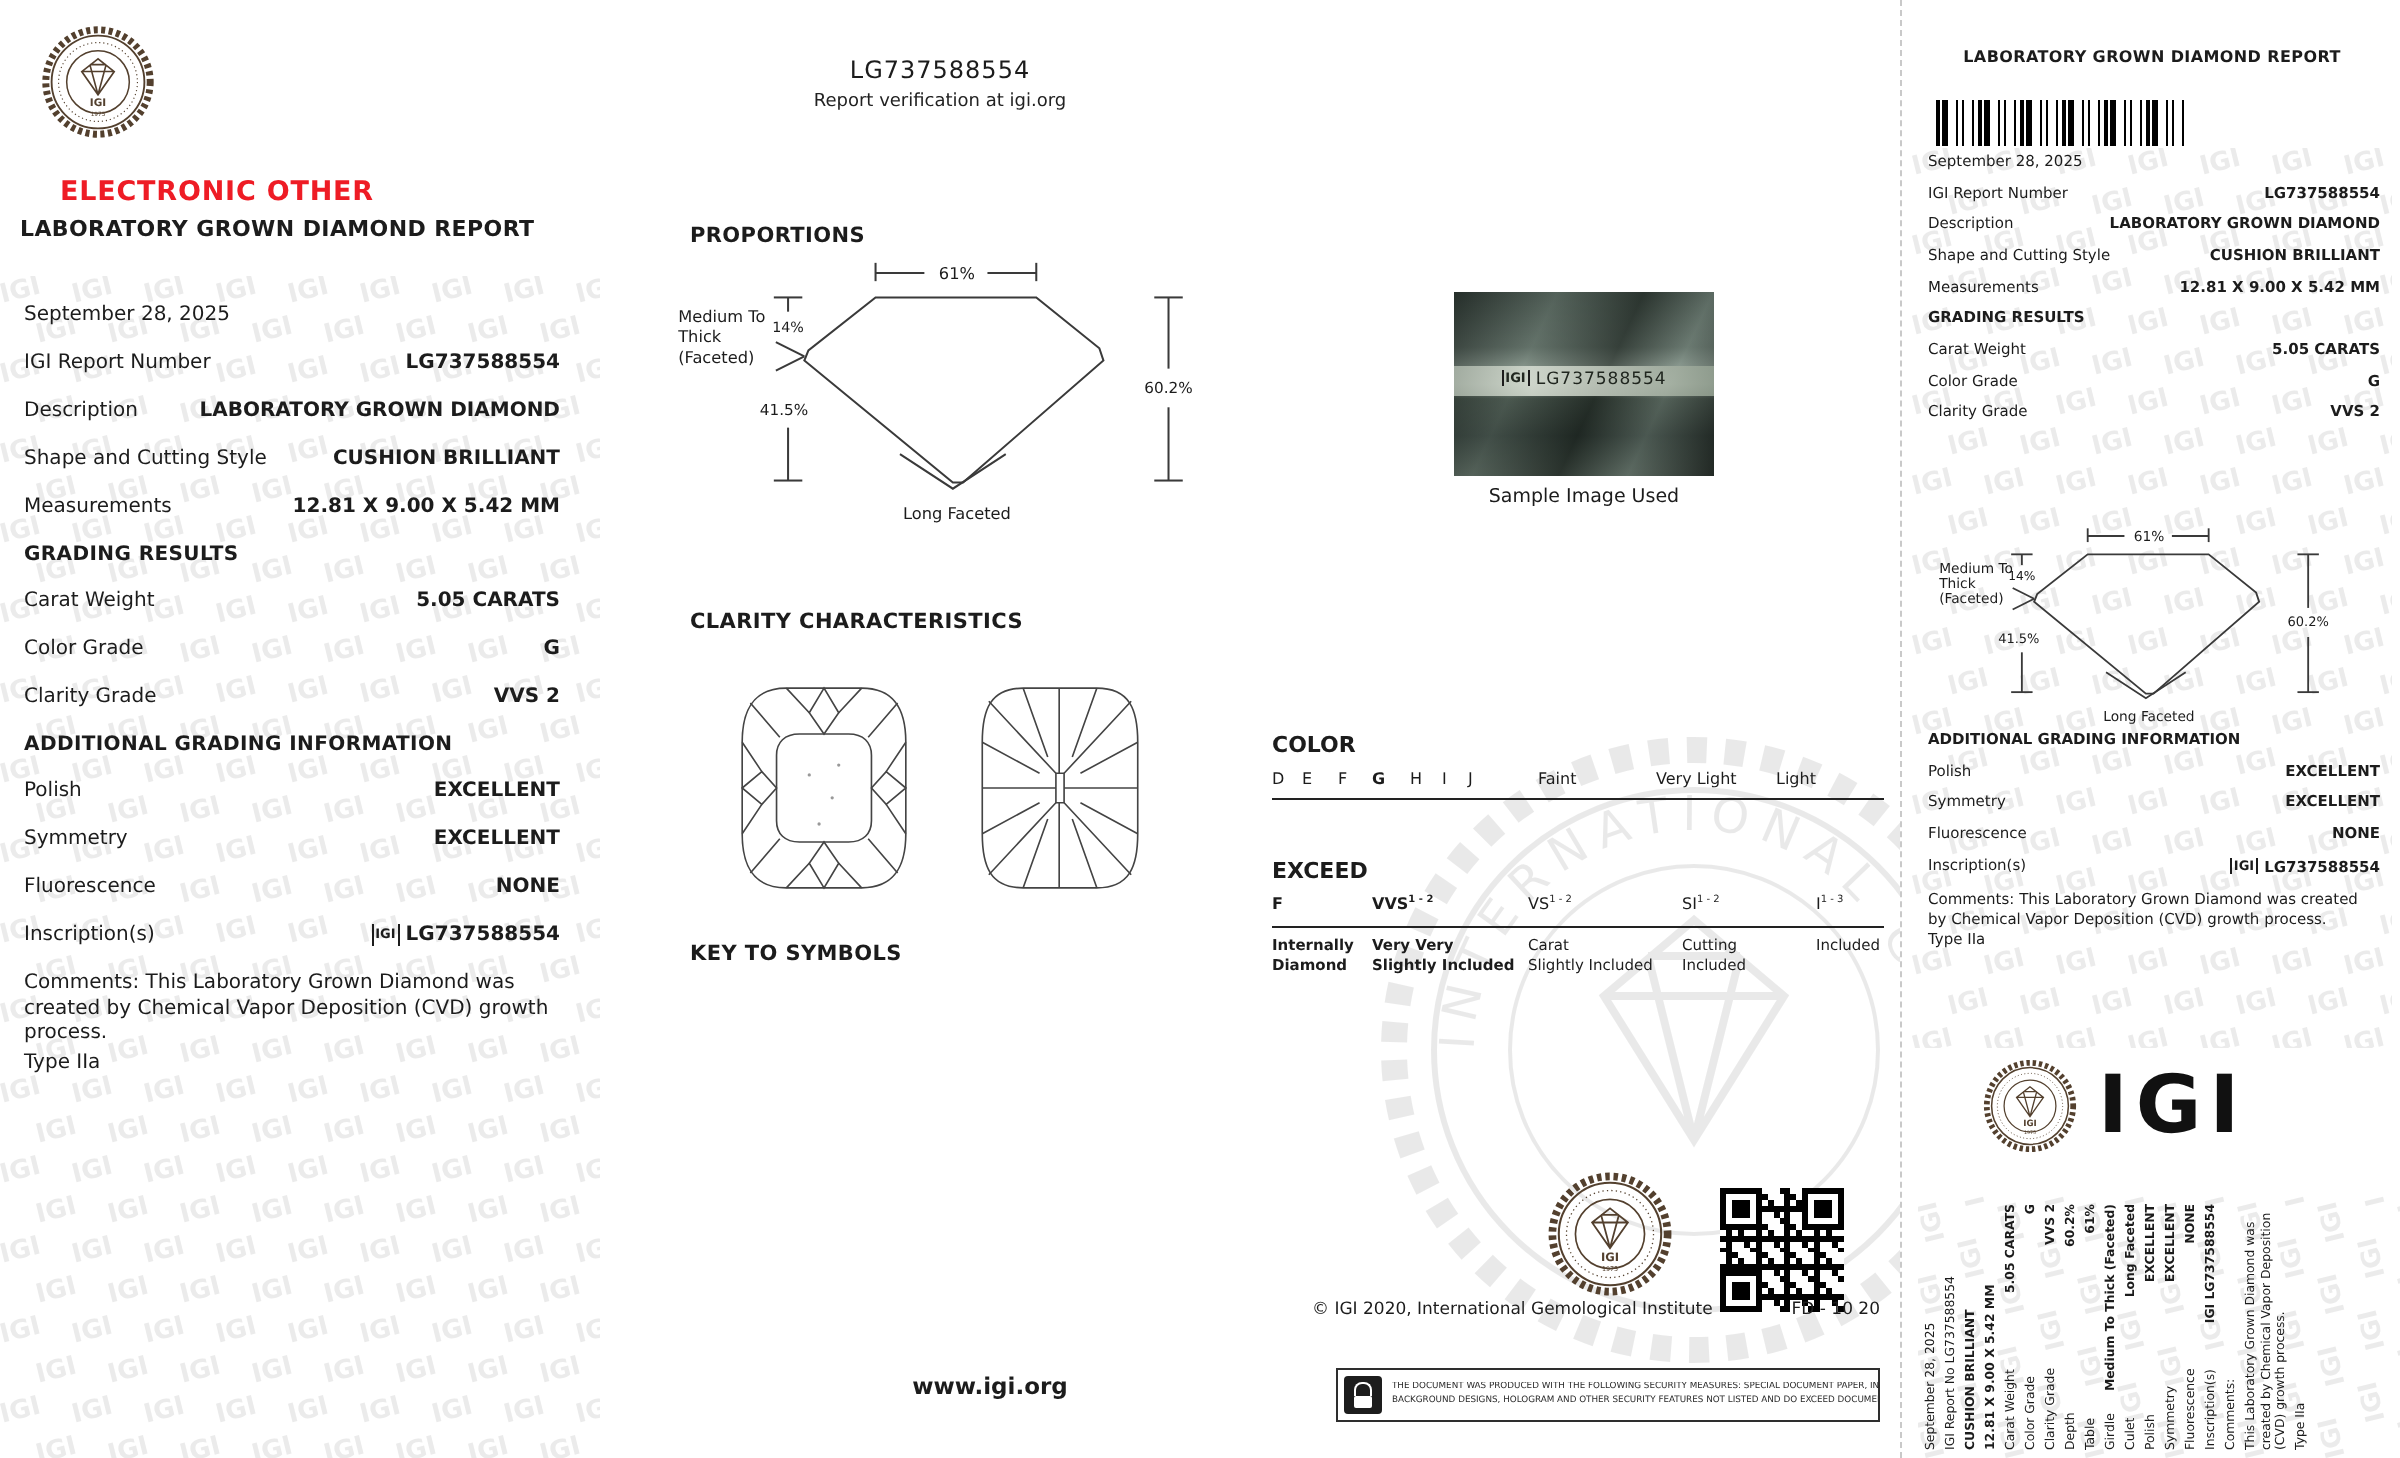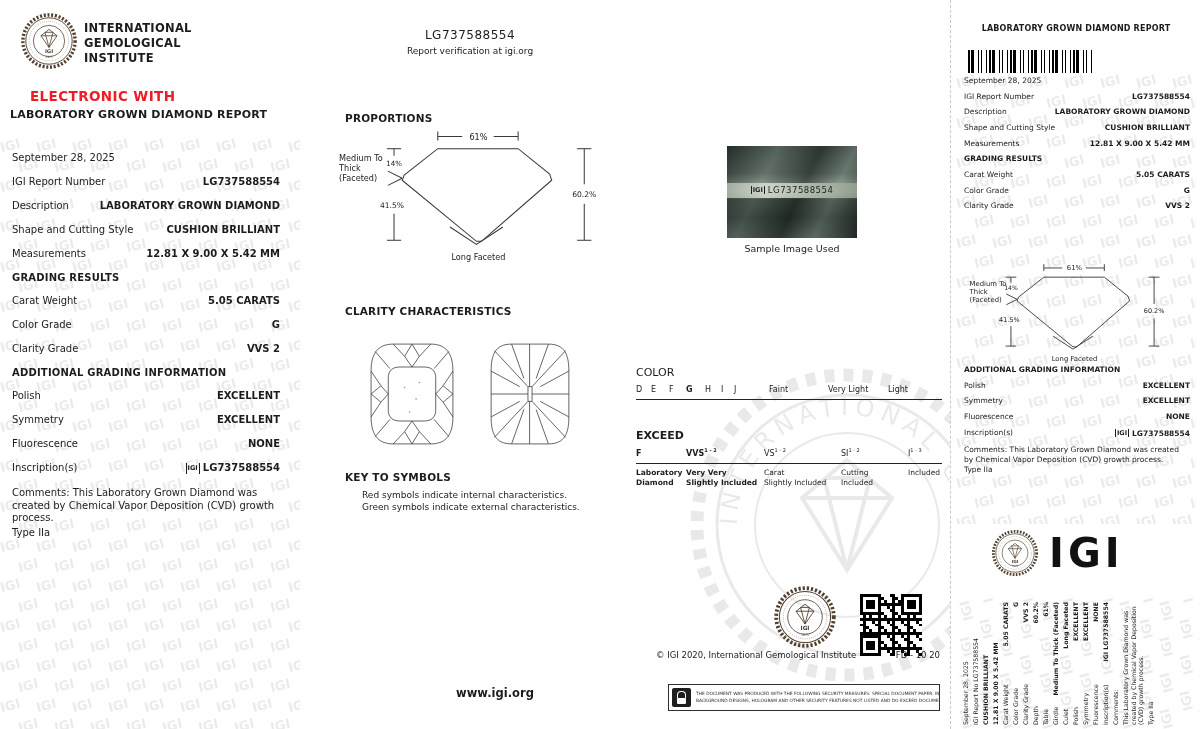--- a/index.html
+++ b/index.html
@@ -37,21 +37,21 @@
     background:linear-gradient(90deg,#aab4a8,#d6ddd2 30%,#c2cabe 55%,#93a091 100%);opacity:.88;}
   .sample-inscr{position:absolute;left:0;top:42.5%;width:100%;text-align:center;font-size:8.5px;letter-spacing:.5px;color:#20261f;}
   .sample-caption{left:707px;top:243px;width:170px;text-align:center;font-size:9.5px;}
   .sec-clar{left:345px;top:305px;}
   .cushion1{left:366px;top:340px;}
   .cushion2{left:485px;top:340px;}
   .sec-key{left:345px;top:471px;}
   .key-lines{left:362px;top:489px;font-size:9px;line-height:12px;}
 
   .color-block{left:636px;top:366px;width:306px;height:40px;}
-  .color-title{position:absolute;left:0;top:0;font-weight:normal;font-size:11px;}
+  .color-title{position:absolute;left:0;top:0;font-weight:bold;font-size:11px;}
   .cg{position:absolute;top:19px;font-size:8px;}
   .cg.sel{font-weight:bold;}
   .scale-line{position:absolute;left:0;width:306px;height:1px;background:#222;}
   .clar-block{left:636px;top:429px;width:306px;height:55px;}
   .clar-title{position:absolute;left:0;top:0;font-weight:bold;font-size:11px;}
   .cl-col{position:absolute;top:18px;font-size:8px;}
   .cl-col sup{font-size:5px;}
   .cl-names{position:absolute;top:39px;font-size:7.5px;line-height:9.5px;}
   .cl-col.sel,.cl-names.sel{font-weight:bold;}
 
@@ -111,26 +111,21 @@
 
   <svg class="abs seal-left" viewBox="0 0 100 100">
     <circle cx="50" cy="50" r="45" fill="none" stroke="#53402e" stroke-width="6" stroke-dasharray="3.5 3"></circle>
     <circle cx="50" cy="50" r="40" fill="none" stroke="#53402e" stroke-width="1.6"></circle>
     <circle cx="50" cy="50" r="34" fill="none" stroke="#53402e" stroke-width="1" stroke-dasharray="1 2.5"></circle>
     <circle cx="50" cy="50" r="27" fill="none" stroke="#53402e" stroke-width="1.3"></circle>
     <path d="M50,30 L36,41 L50,61 L64,41 Z M36,41 H64 M43,35 H57 M50,61 L43,35 M50,61 L57,35" fill="none" stroke="#53402e" stroke-width="1.4"></path>
     <text x="50" y="71" text-anchor="middle" font-size="9" font-weight="bold" fill="#53402e">IGI</text>
     <text x="50" y="79" text-anchor="middle" font-size="5" fill="#53402e">1975</text>
   </svg>
-  <div class="abs org-name">
-    <div>INTERNATIONAL</div>
-    <div>GEMOLOGICAL</div>
-    <div>INSTITUTE</div>
-  </div>
-  <div class="abs electronic">ELECTRONIC WITH</div>
+  <div class="abs electronic">ELECTRONIC OTHER</div>
   <div class="abs left-title">LABORATORY GROWN DIAMOND REPORT</div>
 
   <div class="abs left-body">
     <div class="wm" style="left:0;top:0;width:300px;height:591px;">
         <span style="left: 0px; top: 0px;">IGI</span>
         <span style="left: 36px; top: 0px;">IGI</span>
         <span style="left: 72px; top: 0px;">IGI</span>
         <span style="left: 108px; top: 0px;">IGI</span>
         <span style="left: 144px; top: 0px;">IGI</span>
         <span style="left: 180px; top: 0px;">IGI</span>
@@ -501,24 +496,20 @@
     <g fill="none" stroke="#444" stroke-width="1">
       <path d="M30,5 H75 C95,5 100,18 100,38 V94 C100,114 95,127 75,127 H30 C10,127 5,114 5,94 V38 C5,18 10,5 30,5 Z"></path>
       <path d="M50,57 H55 V75 H50 Z"></path>
       <path d="M50,57 L9,13 M55,57 L96,13 M50,75 L9,119 M55,75 L96,119"></path>
       <path d="M52,57 V5 M52,75 V127 M50,66 H5 M55,66 H100"></path>
       <path d="M30,5 L45,47 M75,5 L60,47 M30,127 L45,85 M75,127 L60,85 M5,38 L40,57 M5,94 L40,75 M100,38 L65,57 M100,94 L65,75"></path>
     </g>
   </svg>
 
   <div class="abs sec-title sec-key">KEY TO SYMBOLS</div>
-  <div class="abs key-lines">
-    <div>Red symbols indicate internal characteristics.</div>
-    <div>Green symbols indicate external characteristics.</div>
-  </div>
 
   <div class="abs color-block">
     <div class="color-title">COLOR</div>
     <span class="cg" style="left:0">D</span>
     <span class="cg" style="left:15px">E</span>
     <span class="cg" style="left:33px">F</span>
     <span class="cg sel" style="left:50px">G</span>
     <span class="cg" style="left:69px">H</span>
     <span class="cg" style="left:85px">I</span>
     <span class="cg" style="left:98px">J</span>
@@ -530,21 +521,21 @@
 
   <div class="abs clar-block">
     <div class="clar-title">EXCEED</div>
     <span class="cl-col sel" style="left:0"><span>F</span><sup></sup></span>
     <span class="cl-col sel" style="left:50px"><span>VVS</span><sup>1 - 2</sup></span>
     <span class="cl-col" style="left:128px"><span>VS</span><sup>1 - 2</sup></span>
     <span class="cl-col" style="left:205px"><span>SI</span><sup>1 - 2</sup></span>
     <span class="cl-col" style="left:272px"><span>I</span><sup>1 - 3</sup></span>
     <div class="scale-line" style="top:34px"></div>
     <span class="cl-names sel" style="left:0">
-        <div>Laboratory</div>
+        <div>Internally</div>
         <div>Diamond</div>
       </span>
     <span class="cl-names sel" style="left:50px">
         <div>Very Very</div>
         <div>Slightly Included</div>
       </span>
     <span class="cl-names" style="left:128px">
         <div>Carat</div>
         <div>Slightly Included</div>
       </span>

